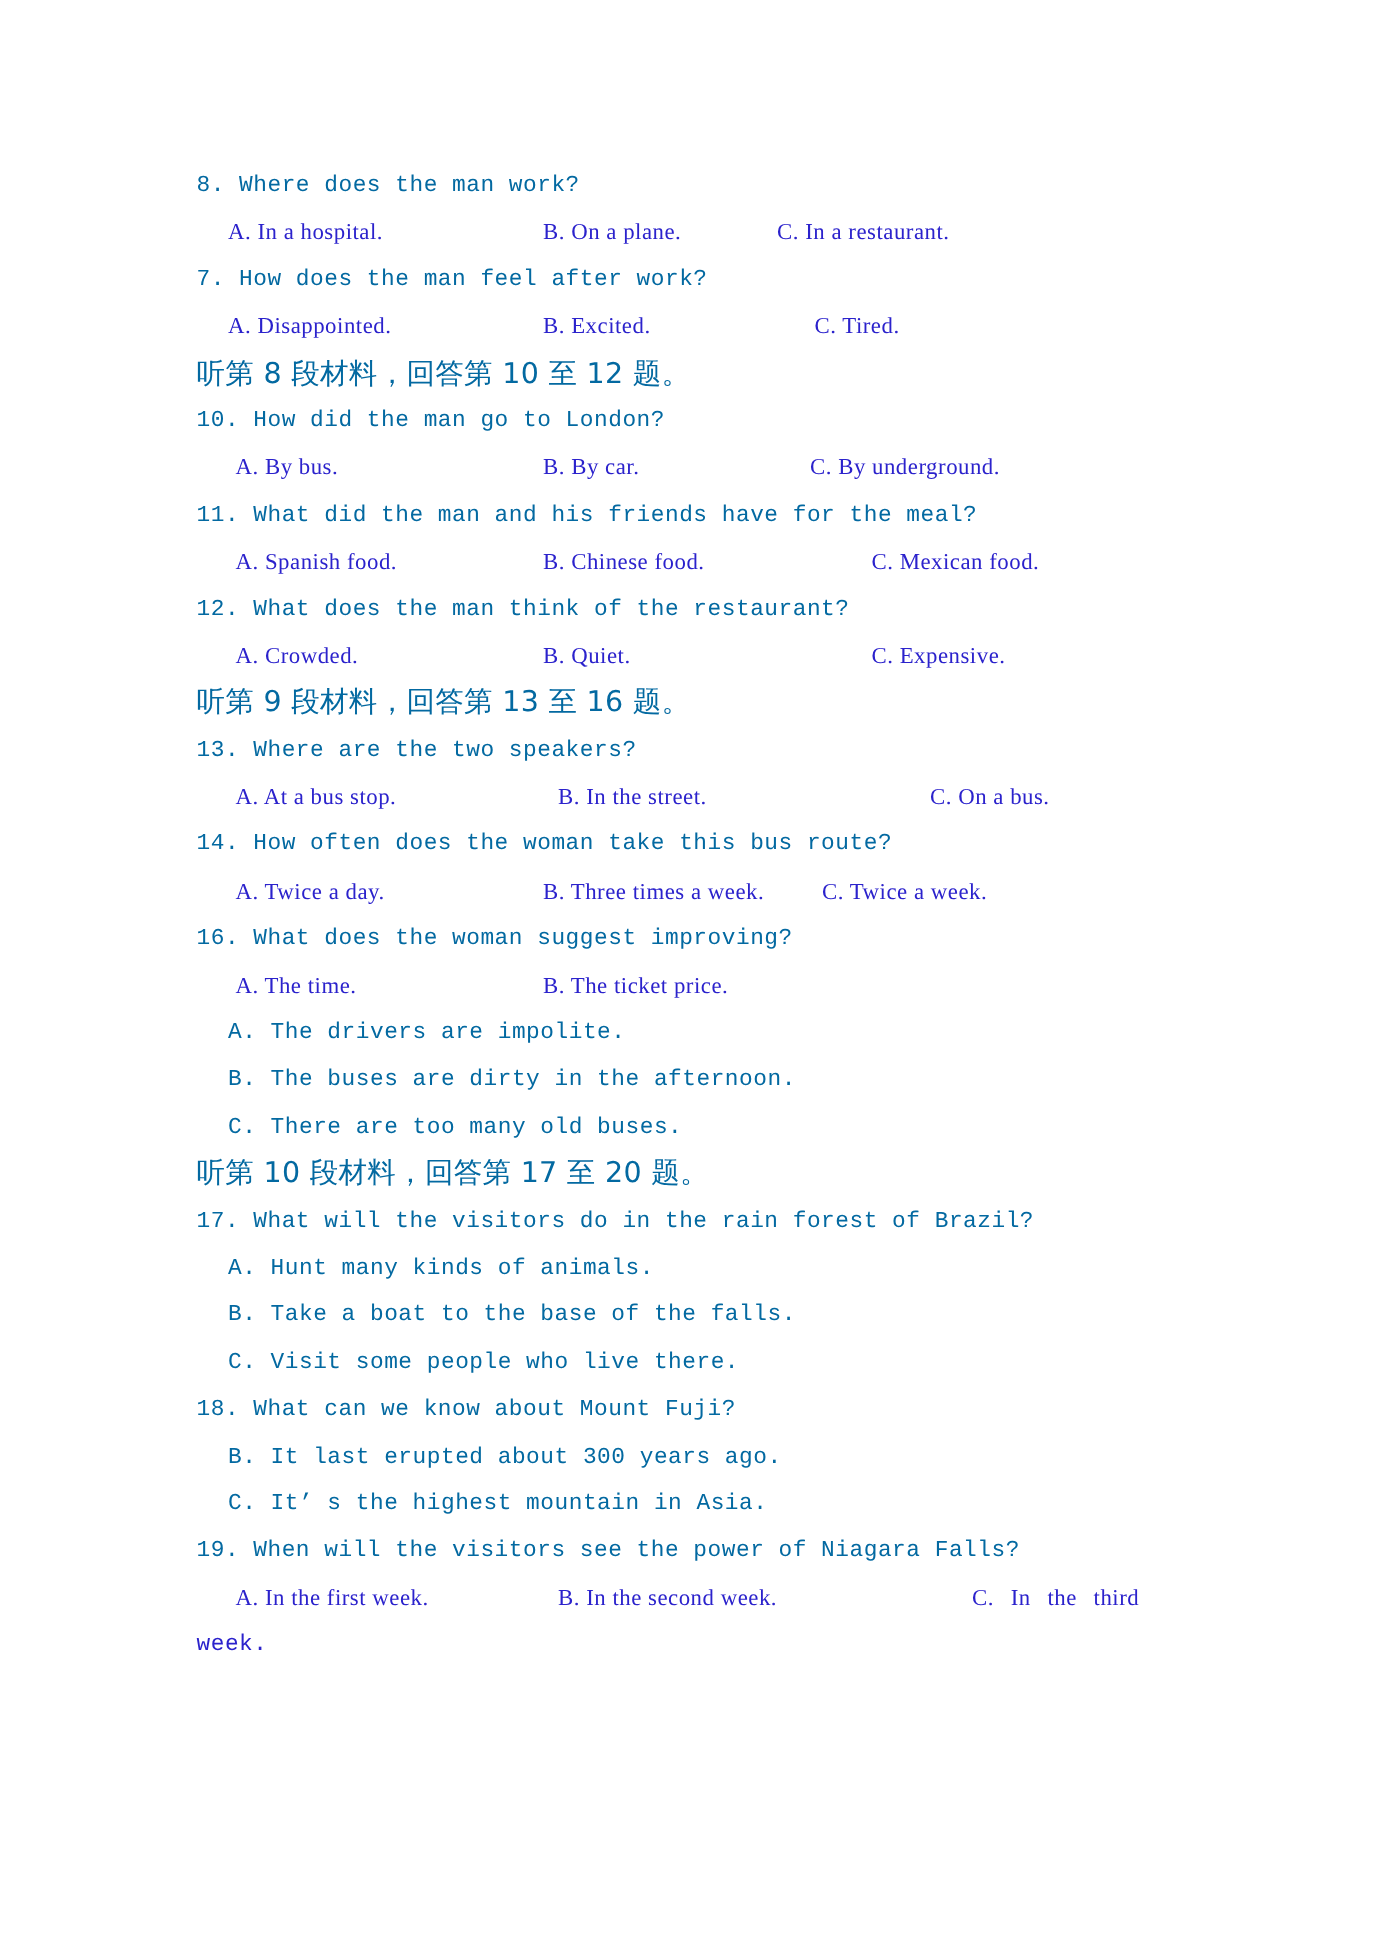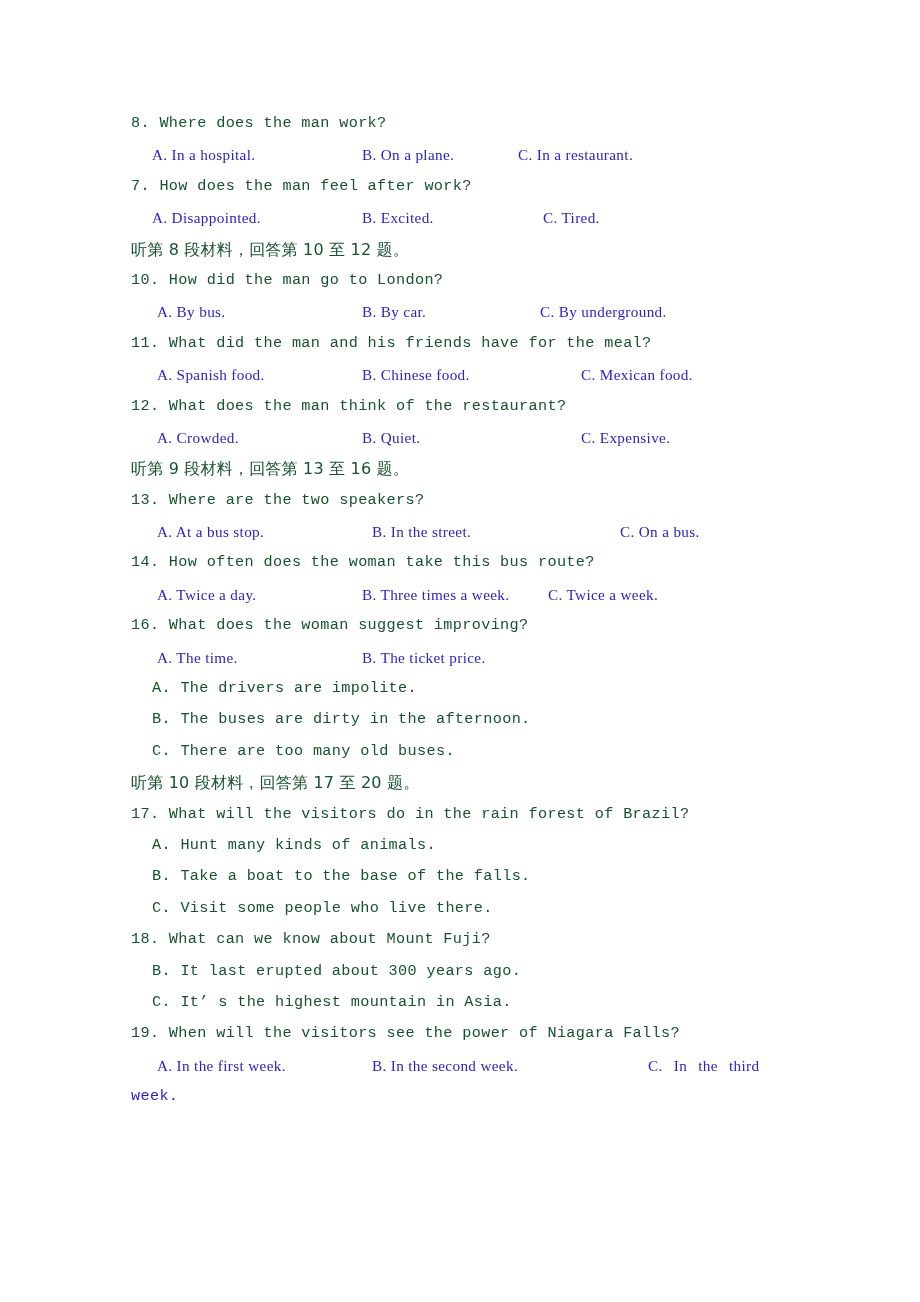--- a/index.html
+++ b/index.html
@@ -30,29 +30,29 @@
     top: 108px;
     width: 660px;
   }
   .line {
     position: relative;
     height: 31.4px;
     line-height: 31.4px;
     white-space: nowrap;
     font-size: 15.2px;
     letter-spacing: 0.35px;
-    color: #14532d;
+    color: #0369a1;
   }
   .q-line {
     padding-left: 0;
   }
   .cn-line {
     padding-left: 0;
     font-family: "DejaVu Sans", "Liberation Sans", sans-serif;
-    font-size: 16px;
+    font-size: 19px;
     letter-spacing: 0.2px;
   }
   .opt-row {
     position: relative;
     height: 31.4px;
     line-height: 31.4px;
     white-space: nowrap;
     font-size: 15.2px;
     letter-spacing: 0.35px;
     font-family: Liberation Serif, serif;

